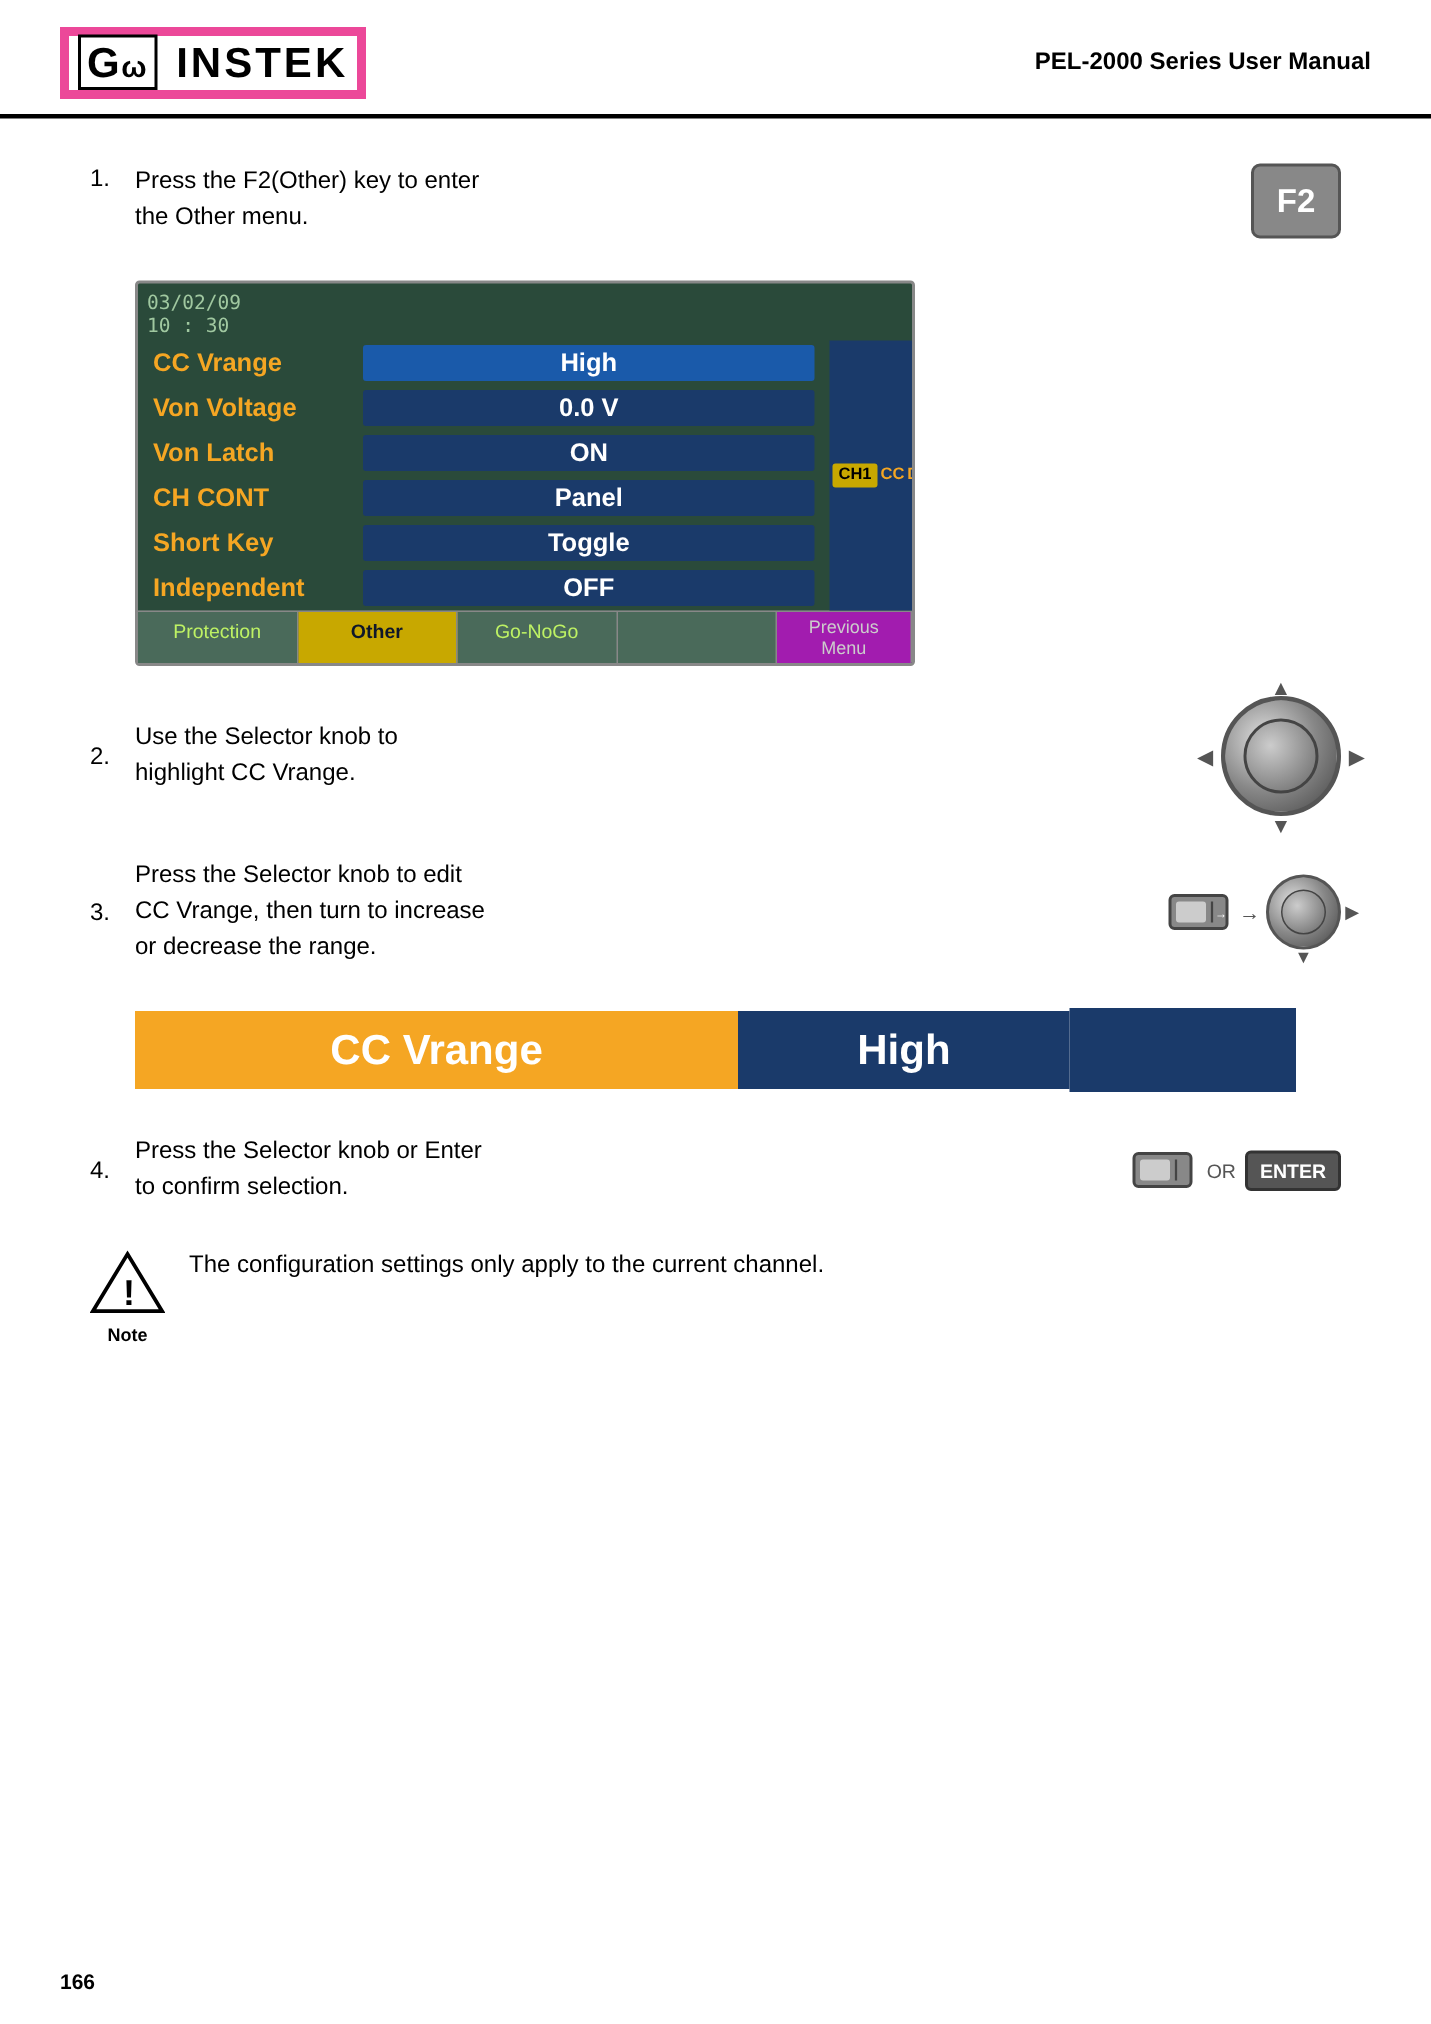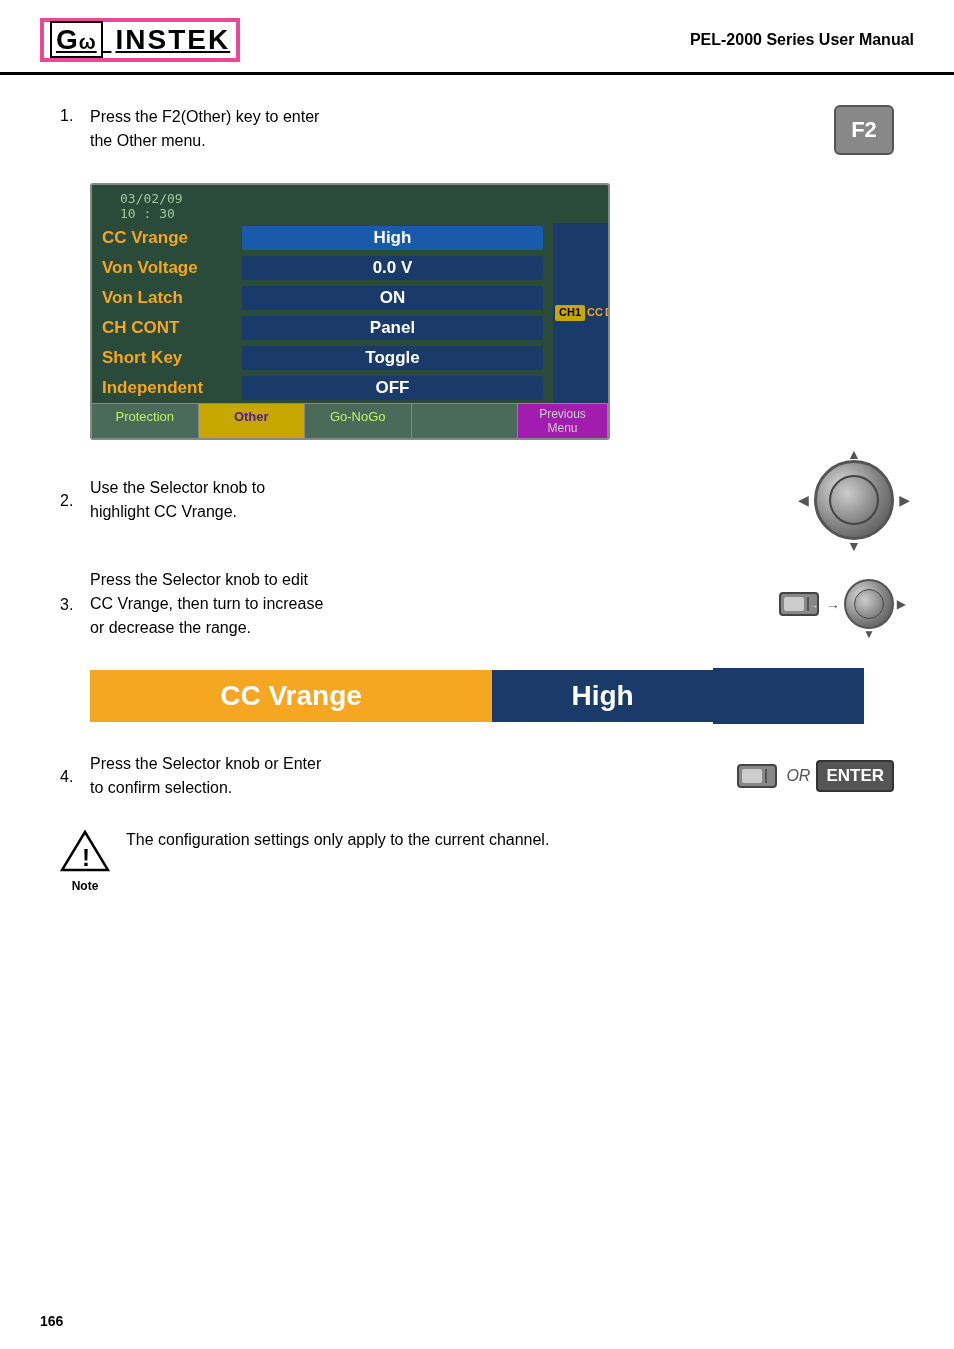--- a/index.html
+++ b/index.html
@@ -19,26 +19,25 @@
       align-items: center;
       padding: 18px 40px 10px 40px;
       border-bottom: 3px solid #000;
       margin-bottom: 30px;
     }
     .logo-text {
       display: flex;
       align-items: center;
     }
     .logo-box {
-      border: 4px solid #ec4899;
+      border: 6px solid #ec4899;
       padding: 2px 6px;
       font-size: 28px;
       font-weight: bold;
       letter-spacing: 1px;
-      text-decoration: underline;
     }
     .header-title {
       font-size: 16px;
       font-weight: bold;
       color: #000;
     }
 
     
     .content {
       padding: 0 60px 40px 60px;
@@ -88,21 +87,21 @@
       background: #2a4a3a;
       border: 2px solid #888;
       border-radius: 3px;
       margin: 16px 0 20px 30px;
       width: 520px;
       overflow: hidden;
     }
     .lcd-date {
       color: #a0c8a0;
       font-size: 13px;
-      padding: 6px 10px 2px 28px;
+      padding: 6px 10px 2px 6px;
       font-family: monospace;
     }
     .lcd-rows {
       display: flex;
     }
     .lcd-main {
       flex: 1;
     }
     .lcd-row {
       display: flex;
@@ -176,21 +175,21 @@
     .lcd-menu-item {
       flex: 1;
       text-align: center;
       color: #bef264;
       font-size: 13px;
       padding: 5px 2px;
       border-right: 1px solid #888;
     }
     .lcd-menu-item.active {
       background: #c8a800;
-      color: #4c1d95;
+      color: #0f172a;
       font-weight: bold;
     }
     .lcd-menu-item.right {
       flex: none;
       width: 90px;
       background: #a21caf;
       color: #ccc;
       font-size: 13px;
     }
 
@@ -260,31 +259,30 @@
     }
 
     
     .step4-icon {
       display: flex;
       align-items: center;
       gap: 6px;
       margin-left: 20px;
     }
     .or-text {
-      font-size: 16px;
+      font-size: 13px;
       color: #555;
-      font-style: italic;
     }
     .enter-btn {
       background: #555;
       color: #fff;
       border: 2px solid #333;
       border-radius: 4px;
       padding: 4px 8px;
-      font-size: 17px;
+      font-size: 13px;
       font-weight: bold;
     }
 
     
     .note-section {
       display: flex;
       align-items: flex-start;
       gap: 16px;
       margin-top: 20px;
     }

